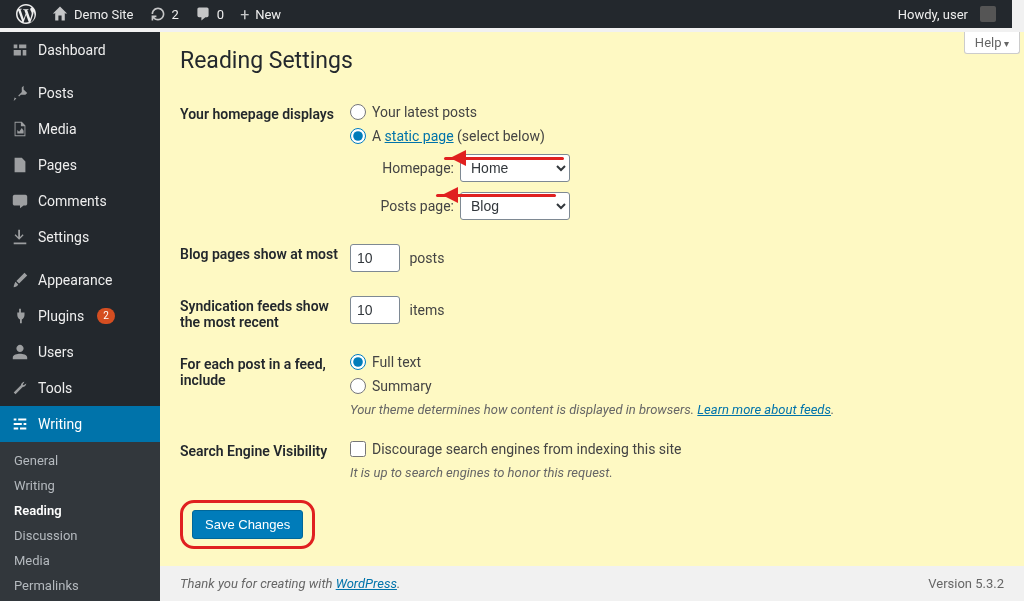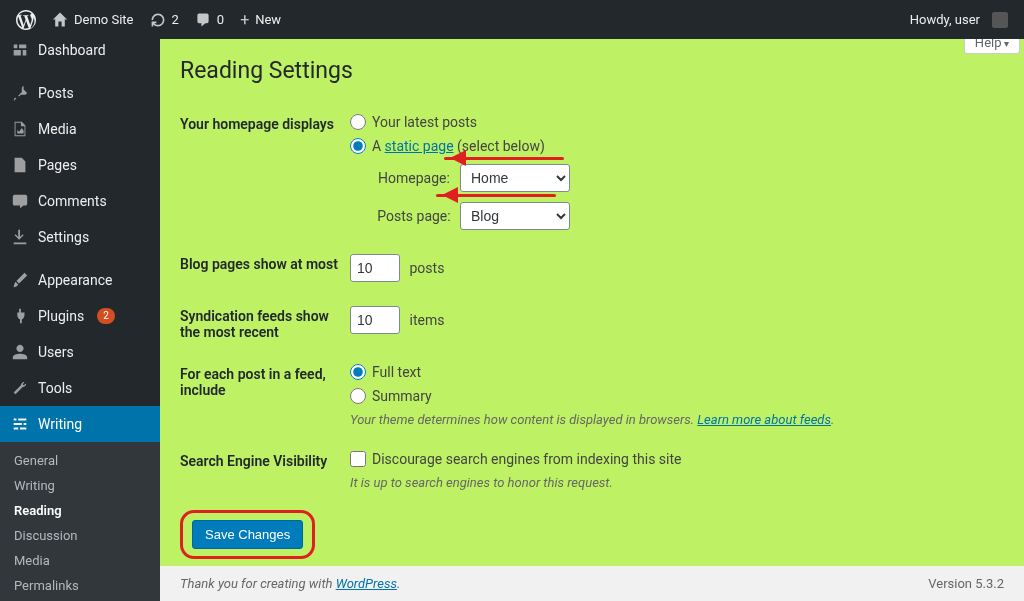--- a/index.html
+++ b/index.html
@@ -1,48 +1,48 @@
 <!DOCTYPE html>
 <html><head>
 <meta charset="utf-8">
 <style>
 * { box-sizing: border-box; margin: 0; padding: 0; }
 body { font-family: -apple-system, BlinkMacSystemFont, "Segoe UI", Roboto, sans-serif; font-size: 13px; color: #444; background: #f1f1f1; width: 1024px; height: 601px; overflow: hidden; position: relative; }
 
 
-#adminbar { position: absolute; top: 0; left: 0; right: 0; height: 39px; background: #23282d; color: #eee; display: flex; align-items: center; padding: 0 8px; font-size: 13px; z-index: 100; }
+#adminbar { position: absolute; top: 0; left: 0; right: 12px; height: 28px; background: #23282d; color: #eee; display: flex; align-items: center; padding: 0 8px; font-size: 13px; z-index: 100; }
 #adminbar .ab-item { display: flex; align-items: center; padding: 0 8px; height: 32px; color: #eee; cursor: pointer; gap: 6px; }
 #adminbar .spacer { flex: 1; }
 #adminbar .ab-icon { font-size: 16px; opacity: 0.8; }
 #adminbar .wp-logo { width: 20px; height: 20px; fill: #eee; }
 
 
 #adminmenu { position: absolute; top: 32px; left: 0; bottom: 0; width: 160px; background: #23282d; color: #eee; font-size: 14px; }
 #adminmenu .menu-item { display: flex; align-items: center; padding: 8px 10px; color: #eee; cursor: pointer; gap: 8px; }
 #adminmenu .menu-item .micon { width: 20px; height: 20px; display: flex; align-items: center; justify-content: center; opacity: 0.6; }
 #adminmenu .menu-item.current { background: #0073aa; color: #fff; position: relative; }
 #adminmenu .menu-item.current .micon { opacity: 1; }
 #adminmenu .menu-item.current::after { content: ""; position: absolute; right: -8px; top: 50%; transform: translateY(-50%); border: 8px solid transparent; border-right-color: #f1f1f1; }
 #adminmenu .submenu { background: #32373c; padding: 6px 0; }
 #adminmenu .submenu .sub-item { padding: 5px 12px 5px 14px; color: #b4b9be; font-size: 13px; cursor: pointer; }
 #adminmenu .submenu .sub-item.current { color: #fff; font-weight: 600; }
 #adminmenu .badge { display: inline-block; background: #d54e21; color: #fff; border-radius: 10px; padding: 0 6px; font-size: 10px; line-height: 16px; margin-left: 5px; }
 
 
-#content { position: absolute; top: 32px; left: 160px; right: 0; bottom: 0; background: #bef264; padding: 20px 20px 60px 20px; overflow: auto; }
+#content { position: absolute; top: 32px; left: 160px; right: 0; bottom: 0; background: #fef9c3; padding: 10px 20px 60px 20px; overflow: auto; }
 #content h1 { font-size: 23px; font-weight: 400; color: #23282d; margin: 5px 0 18px 0; }
 .form-table { width: 100%; }
 .form-table .row { display: flex; align-items: flex-start; padding: 12px 0; }
 .form-table .row .th { width: 170px; font-weight: 600; color: #23282d; font-size: 14px; padding-top: 2px; }
 .form-table .row .td { flex: 1; font-size: 14px; color: #444; }
 .form-table .radio-row, .form-table .check-row { display: flex; align-items: center; gap: 6px; margin-bottom: 8px; }
 .form-table input[type=radio], .form-table input[type=checkbox] { width: 16px; height: 16px; accent-color: #007cba; }
 .form-table a { color: #0073aa; text-decoration: underline; }
 .form-table .sub-select-row { margin-left: 24px; margin-top: 10px; display: flex; align-items: center; gap: 6px; }
-.form-table .sub-select-row label { width: 80px; text-align: center; color: #444; font-size: 14px; }
+.form-table .sub-select-row label { width: 80px; text-align: right; color: #444; font-size: 14px; }
 .form-table select, .form-table input[type=number] { border: 1px solid #7e8993; border-radius: 3px; padding: 2px 6px; font-size: 14px; background: #fff; color: #32373c; }
 .form-table select { width: 110px; height: 28px; }
 .form-table input[type=number] { width: 50px; height: 28px; }
 .form-table .desc { color: #666; font-style: italic; font-size: 13px; margin-top: 8px; }
 .submit { margin-top: 8px; display: inline-block; border: 3px solid #e02020; border-radius: 14px; padding: 7px 9px; }
 .button-primary { background: #007cba; color: #fff; border: 1px solid #006799; border-radius: 3px; padding: 6px 12px; font-size: 13px; cursor: pointer; }
 
 
 #help-tab { position: absolute; top: 32px; right: 4px; background: #fff; border: 1px solid #ccc; border-top: none; padding: 3px 10px; font-size: 13px; color: #666; cursor: pointer; z-index: 50; border-radius: 0 0 3px 3px; }
 #help-tab::after { content: " ▾"; font-size: 10px; }

